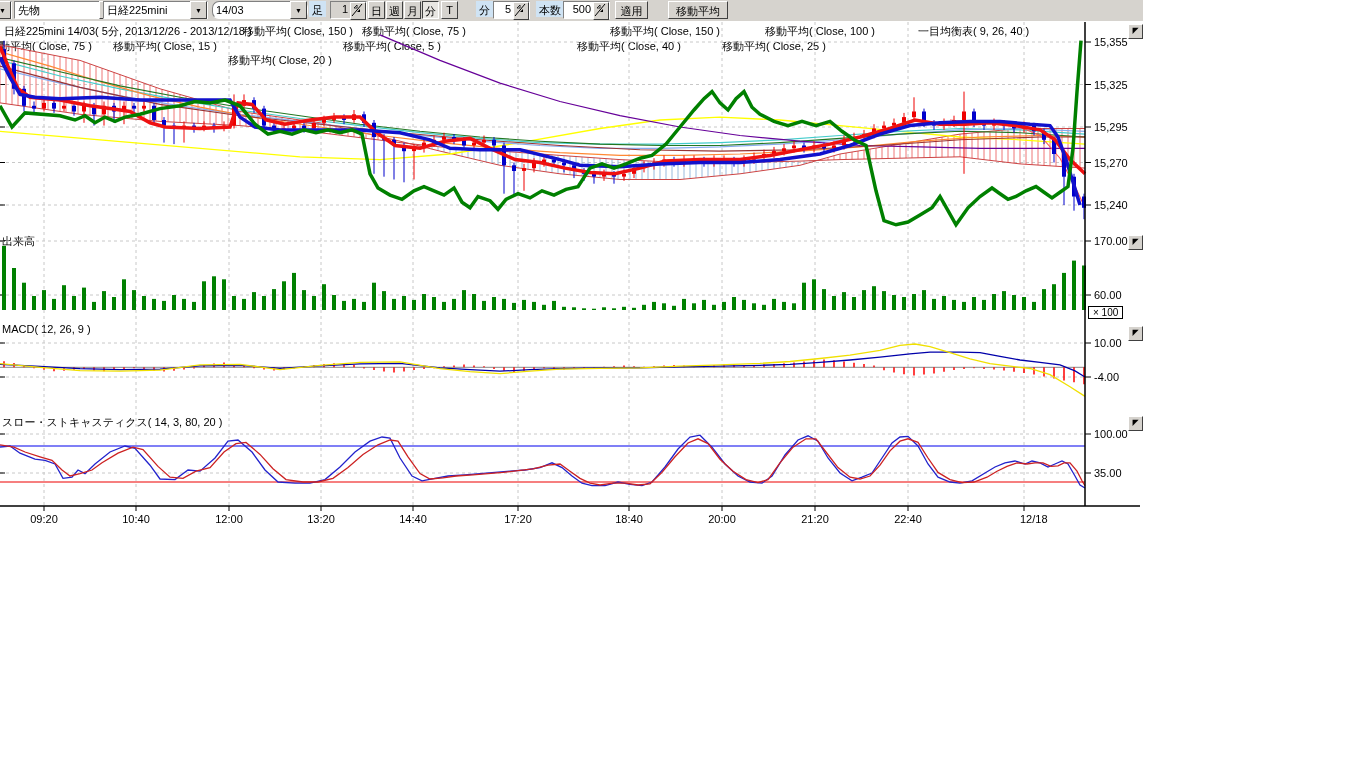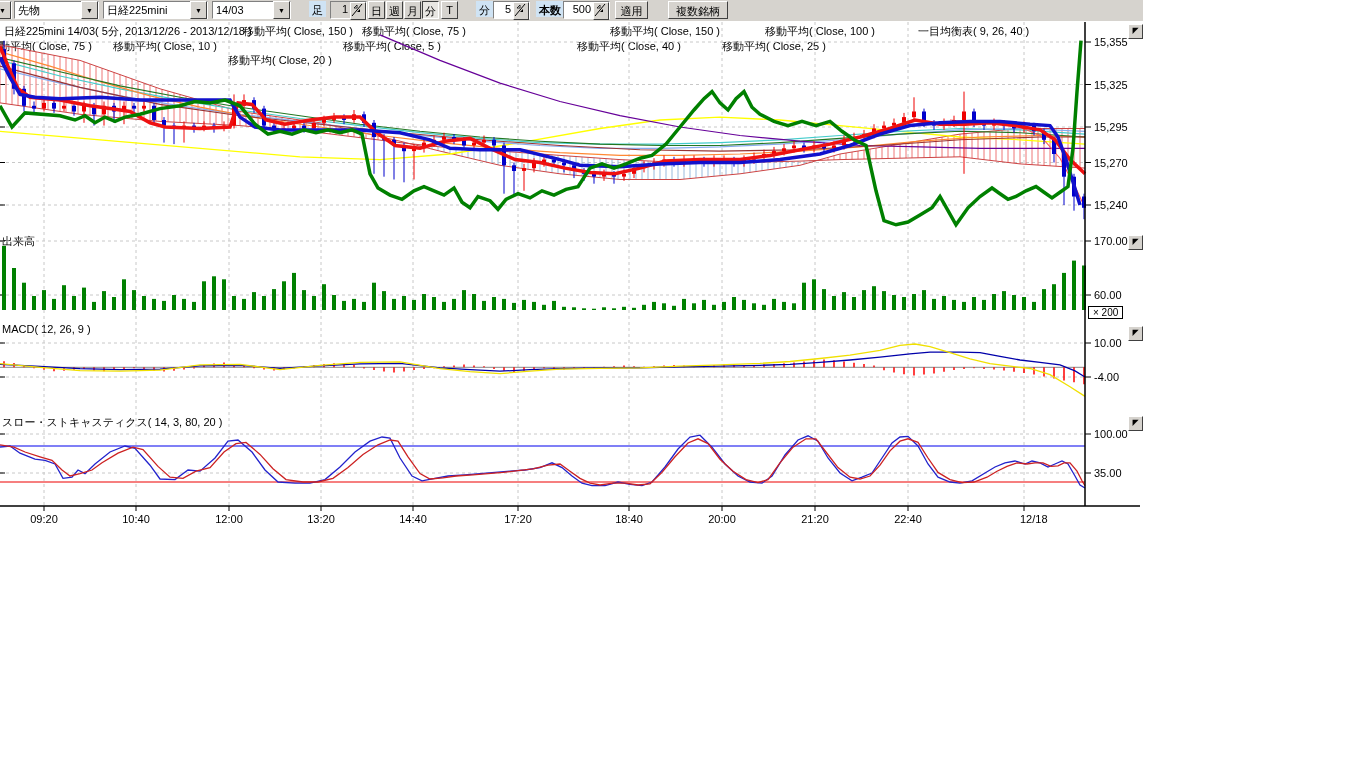--- a/index.html
+++ b/index.html
@@ -31,29 +31,29 @@
 </head>
 <body>
 
 <div id="screen">
 
   <div id="toolbar">
     <div class="tb combo" style="left:-26px;width:38px;">
       <span class="ctext"></span>
         <span class="cbtn">▼</span>
     </div>
-    <div class="tb combo" style="left:14px;width:85px;">
+    <div class="tb combo" style="left:14px;width:103px;">
       <span class="ctext">先物</span>
         <span class="cbtn">▼</span>
     </div>
     <div class="tb combo" style="left:103px;width:105px;">
       <span class="ctext">日経225mini</span>
         <span class="cbtn">▼</span>
     </div>
-    <div class="tb combo" style="left:212px;width:79px;">
+    <div class="tb combo" style="left:212px;width:96px;border-radius:7px;">
       <span class="ctext">14/03</span>
         <span class="cbtn">▼</span>
     </div>
     <span class="tb lbl" style="left:309px;">足</span>
     <div class="tb spin dis" style="left:330px;width:37px;">
       <span class="sval">1</span>
       <span class="sbtn"><svg width="12" height="14">
             <line x1="1" y1="13" x2="11" y2="1" stroke="#000"></line>
             <path d="M3,5 L6,2 L6,5 Z" fill="#fff" stroke="#000" stroke-width="0.8"></path>
             <path d="M6,9 L9,6 L9,9 Z" fill="#000"></path>
@@ -66,52 +66,52 @@
     <span class="tb tbtn" style="left:441px;width:17px;">T</span>
     <span class="tb lbl" style="left:476px;">分</span>
     <div class="tb spin" style="left:493px;width:37px;">
       <span class="sval">5</span>
       <span class="sbtn"><svg width="12" height="14">
             <line x1="1" y1="13" x2="11" y2="1" stroke="#000"></line>
             <path d="M3,5 L6,2 L6,5 Z" fill="#fff" stroke="#000" stroke-width="0.8"></path>
             <path d="M6,9 L9,6 L9,9 Z" fill="#000"></path>
           </svg></span>
     </div>
-    <span class="tb lbl" style="left:536px;font-weight:bold;">本数</span>
+    <span class="tb lbl" style="left:536px;">本数</span>
     <div class="tb spin" style="left:563px;width:47px;">
       <span class="sval">500</span>
       <span class="sbtn"><svg width="12" height="14">
             <line x1="1" y1="13" x2="11" y2="1" stroke="#000"></line>
             <path d="M3,5 L6,2 L6,5 Z" fill="#fff" stroke="#000" stroke-width="0.8"></path>
             <path d="M6,9 L9,6 L9,9 Z" fill="#000"></path>
           </svg></span>
     </div>
     <span class="tb tbtn" style="left:615px;width:33px;">適用</span>
-    <span class="tb tbtn" style="left:668px;width:60px;">複数銘柄</span>
+    <span class="tb tbtn" style="left:668px;width:60px;">移動平均</span>
   </div>
 
   <div id="legend">
     <span style="left:4px;top:24px;">日経225mini 14/03( 5分, 2013/12/26 - 2013/12/18 )</span>
     <span style="left:243px;top:24px;">移動平均( Close, 150 )</span>
     <span style="left:362px;top:24px;">移動平均( Close, 75 )</span>
     <span style="left:610px;top:24px;">移動平均( Close, 150 )</span>
     <span style="left:765px;top:24px;text-align:right;">移動平均( Close, 100 )</span>
     <span style="left:918px;top:24px;">一目均衡表( 9, 26, 40 )</span>
     <span style="left:-12px;top:39px;">移動平均( Close, 75 )</span>
-    <span style="left:113px;top:39px;">移動平均( Close, 10 )</span>
+    <span style="left:113px;top:39px;">移動平均( Close, 15 )</span>
     <span style="left:228px;top:53px;">移動平均( Close, 20 )</span>
     <span style="left:343px;top:39px;">移動平均( Close, 5 )</span>
     <span style="left:577px;top:39px;">移動平均( Close, 40 )</span>
     <span style="left:722px;top:39px;text-align:center;">移動平均( Close, 25 )</span>
   </div>
 
   <span class="ptitle" style="left:2px;top:234px;">出来高</span>
   <span class="ptitle" style="left:2px;top:323px;">MACD( 12, 26, 9 )</span>
   <span class="ptitle" style="left:2px;top:415px;text-align:center;">スロー・ストキャスティクス( 14, 3, 80, 20 )</span>
-  <span id="vbadge">× 200</span>
+  <span id="vbadge">× 100</span>
 
   <div class="grip" style="left:1128px;top:24px;">◤</div>
   <div class="grip" style="left:1128px;top:235px;">◤</div>
   <div class="grip" style="left:1128px;top:326px;">◤</div>
   <div class="grip" style="left:1128px;top:416px;">◤</div>
 
   <svg id="chartsvg" width="1150" height="535">
       <line x1="44" y1="22" x2="44" y2="506" stroke="#c8c8c8" stroke-dasharray="3,3"></line>
       <line x1="44" y1="506" x2="44" y2="511" stroke="#000000"></line>
       <text x="44" y="523" text-anchor="middle" font-size="11" fill="#000">09:20</text>

